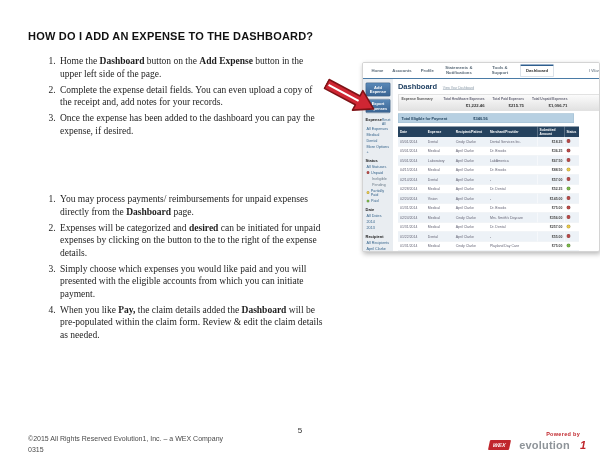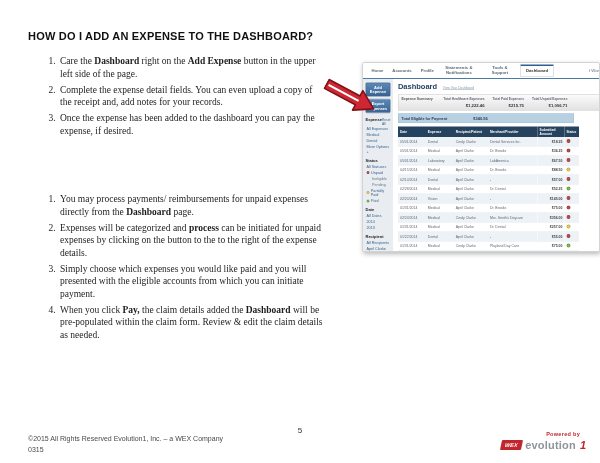--- a/index.html
+++ b/index.html
@@ -68,46 +68,46 @@
 
   
   .arrow-wrap{position:absolute;left:332px;top:72px;width:58px;height:30px;z-index:5;
         transform:rotate(28deg);transform-origin:0 0;}
 
   
   .pageno{position:absolute;left:0;top:426px;width:600px;text-align:center;font-size:8px;color:#333;}
   .footer{position:absolute;left:28px;top:434px;font-size:7px;color:#4a4a4a;line-height:1.55;}
   .brand{position:absolute;right:14px;top:431px;text-align:right;}
   .brand-powered{font-size:5.5px;color:#c0262c;font-weight:bold;letter-spacing:.3px;margin:0 6px 2px 0;}
-  .brand-row{display:flex;align-items:center;justify-content:flex-start;gap:4px;}
+  .brand-row{display:flex;align-items:center;justify-content:flex-start;gap:10px;}
   .wex-badge{background:#c0262c;color:#fff;font-size:5.5px;font-weight:bold;font-style:italic;
         padding:2px 4px;transform:skewX(-12deg);border-radius:1px;}
   .evo-text{font-size:11px;font-weight:bold;color:#8e9499;letter-spacing:.2px;}
   .evo-one{font-size:11px;font-weight:bold;color:#c0262c;font-style:italic;}
 </style>
 </head>
 <body>
 
 <div class="page">
 
   <div class="content">
     <div>
       <h1 class="doc-h">HOW DO I ADD AN EXPENSE TO THE DASHBOARD?</h1>
       <ol class="doc-list">
-          <li><span>Care the </span><span class="b">Dashboard</span><span> right on the </span><span class="b">Add Expense</span><span> button in the upper left side of the page.</span></li>
+          <li><span>Home the </span><span class="b">Dashboard</span><span> button on the </span><span class="b">Add Expense</span><span> button in the upper left side of the page.</span></li>
           <li><span>Complete the expense detail fields. You can even upload a copy of the receipt and, add notes for your records.</span></li>
           <li><span>Once the expense has been added to the dashboard you can pay the expense, if desired.</span></li>
         </ol>
     </div>
     <div class="sec2">
       <ol class="doc-list">
           <li><span>You may process payments/ reimbursements for unpaid expenses directly from the </span><span class="b">Dashboard</span><span> page.</span></li>
-          <li><span>Expenses will be categorized and </span><span class="b">process</span><span> can be initiated for unpaid expenses by clicking on the button to the to the right of the expense details.</span></li>
+          <li><span>Expenses will be categorized and </span><span class="b">desired</span><span> can be initiated for unpaid expenses by clicking on the button to the to the right of the expense details.</span></li>
           <li><span>Simply choose which expenses you would like paid and you will presented with the eligible accounts from which you can initiate payment.</span></li>
-          <li><span>When you click </span><span class="b">Pay,</span><span> the claim details added the </span><span class="b">Dashboard</span><span> will be pre-populated within the claim form. Review &amp; edit the claim details as needed.</span></li>
+          <li><span>When you like </span><span class="b">Pay,</span><span> the claim details added the </span><span class="b">Dashboard</span><span> will be pre-populated within the claim form. Review &amp; edit the claim details as needed.</span></li>
         </ol>
     </div>
   </div>
 
   <div class="shot">
     <div class="shot-inner">
       <div class="mock-nav">
         <div class="mock-nav-item">Home</div>
           <div class="mock-nav-item">Accounts</div>
           <div class="mock-nav-item">Profile</div>

